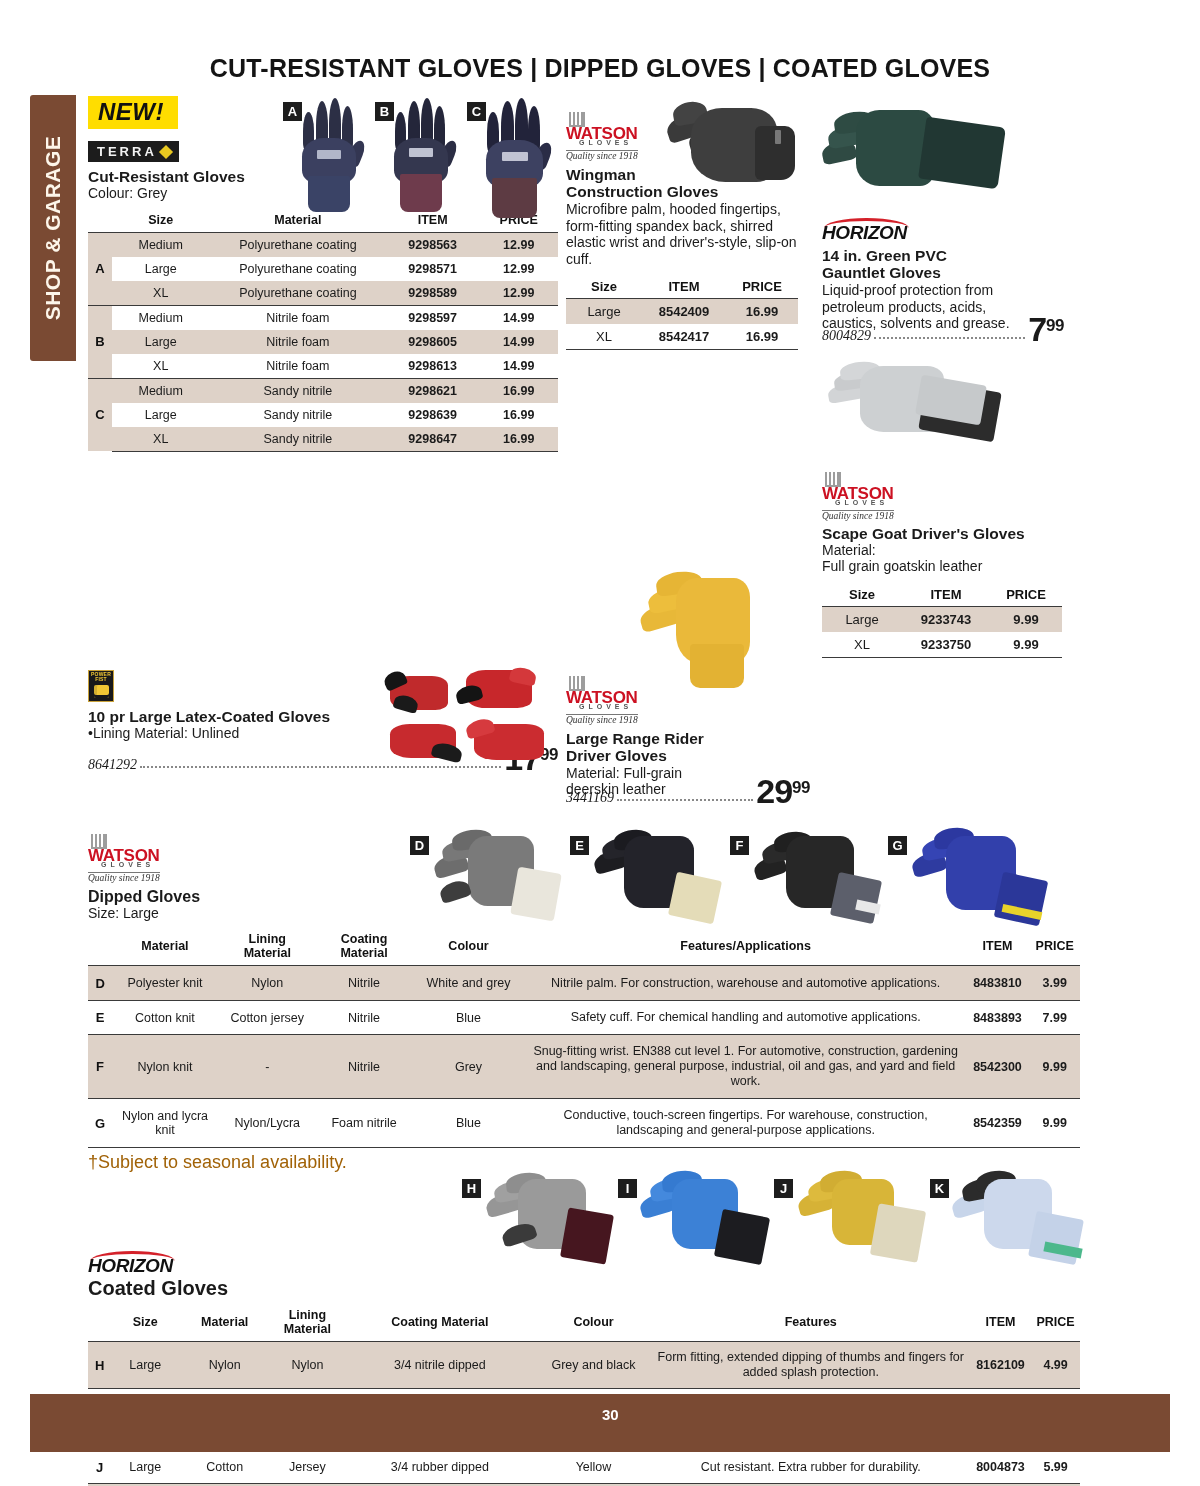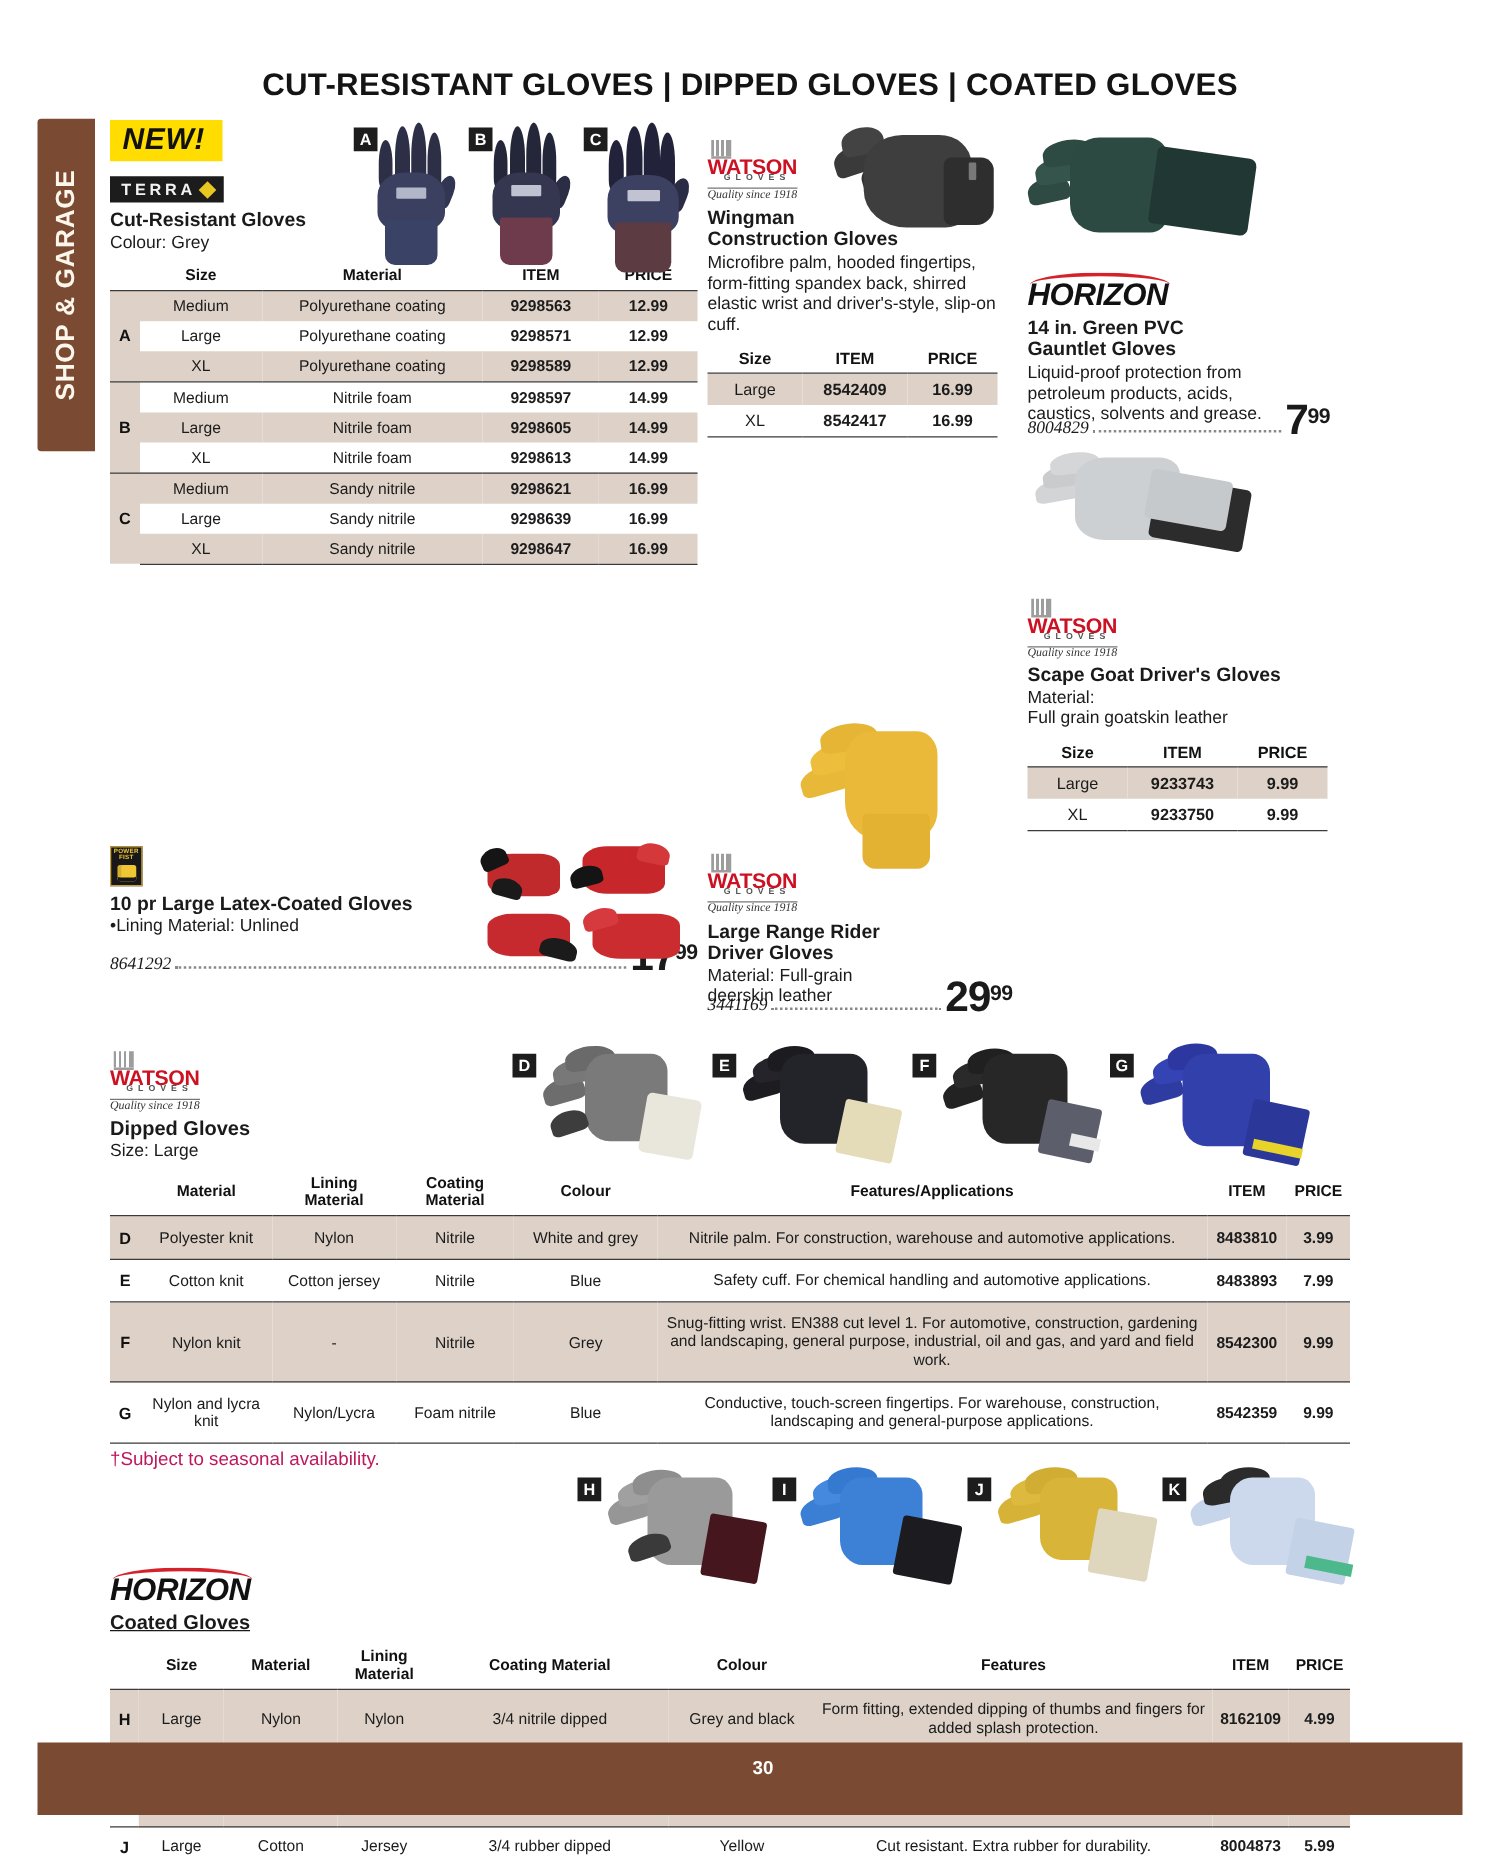--- a/index.html
+++ b/index.html
@@ -100,21 +100,21 @@
   }
   .watson-logo .wtag {
     font-family: "Liberation Serif", serif;
     font-style: italic; font-size: 9.5px; color: #333;
     border-top: 1px solid #777; padding-top: 1px;
     display: inline-block; margin-top: 1px;
   }
   .horizon-logo {
     position: relative;
     display: inline-block;
-    font-size: 25px; font-weight: bold; font-style: italic;
+    font-size: 19px; font-weight: bold; font-style: italic;
     color: #111; letter-spacing: -.4px;
     padding-top: 4px;
   }
   .horizon-logo .swoosh {
     position: absolute;
     left: 2px; top: 0px; right: -2px; height: 10px;
     border-top: 3px solid #d4212a;
     border-radius: 50%/100% 100% 0 0;
   }
   .pf-logo {
@@ -193,21 +193,21 @@
   .footer {
     position: absolute; left: 30px; bottom: 34px;
     width: 1140px; height: 58px;
     background: #7a4a33;
     display: flex; align-items: center; justify-content: center;
   }
   .footer .pg {
     color: #fff; font-size: 15px; font-weight: bold;
     position: absolute; left: 572px; top: 12px;
   }
-  .footnote { font-size: 15px; color: #be185d; }
+  .footnote { font-size: 18px; color: #a16207; }
 </style>
 </head>
 <body>
 
 <div class="page-title">CUT-RESISTANT GLOVES | DIPPED GLOVES | COATED GLOVES</div>
 
 <div class="side-tab">
   <span>SHOP &amp; GARAGE</span>
 </div>
 
@@ -692,21 +692,21 @@
         <div class="palm" style="left:36px; top:0px;  width:68px; height:70px; background:#ccd8ec; border-radius:26% 20% 18% 28%;"></div>
         <div class="cuff" style="left:84px; top:36px; width:48px; height:46px; background:#c4d2e8; border-radius:3px; transform:rotate(11deg);"></div>
         <div style="position:absolute; left:96px; top:66px; width:38px; height:10px; background:#4cb88c; transform:rotate(11deg);"></div>
       </div>
     </div>
 
     <div class="horizon-logo" style="margin-top:70px;">
       <span class="swoosh"></span>
       <span>HORIZON</span>
     </div>
-    <h3 class="prod" style="margin-top:3px; font-size:16px;text-decoration:underline;">Coated Gloves</h3>
+    <h3 class="prod" style="margin-top:3px; font-size:20px;">Coated Gloves</h3>
 
     <table style="margin-top:8px;">
       <thead>
         <tr>
           <th style="width:22px;"></th>
           <th style="width:64px;">Size</th>
           <th style="width:86px;">Material</th>
           <th style="width:70px;">Lining<br>Material</th>
           <th style="width:180px;">Coating Material</th>
           <th style="width:110px;">Colour</th>

